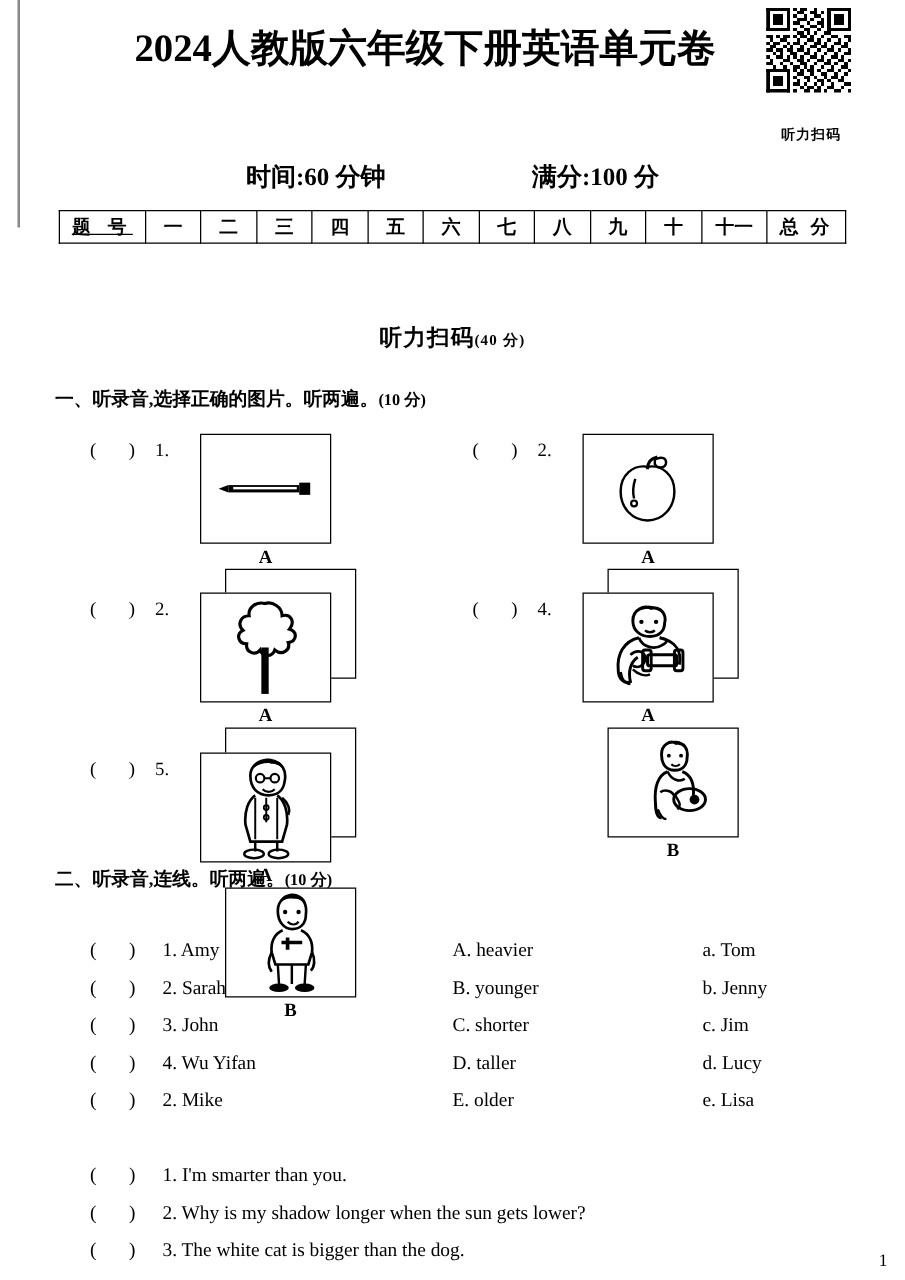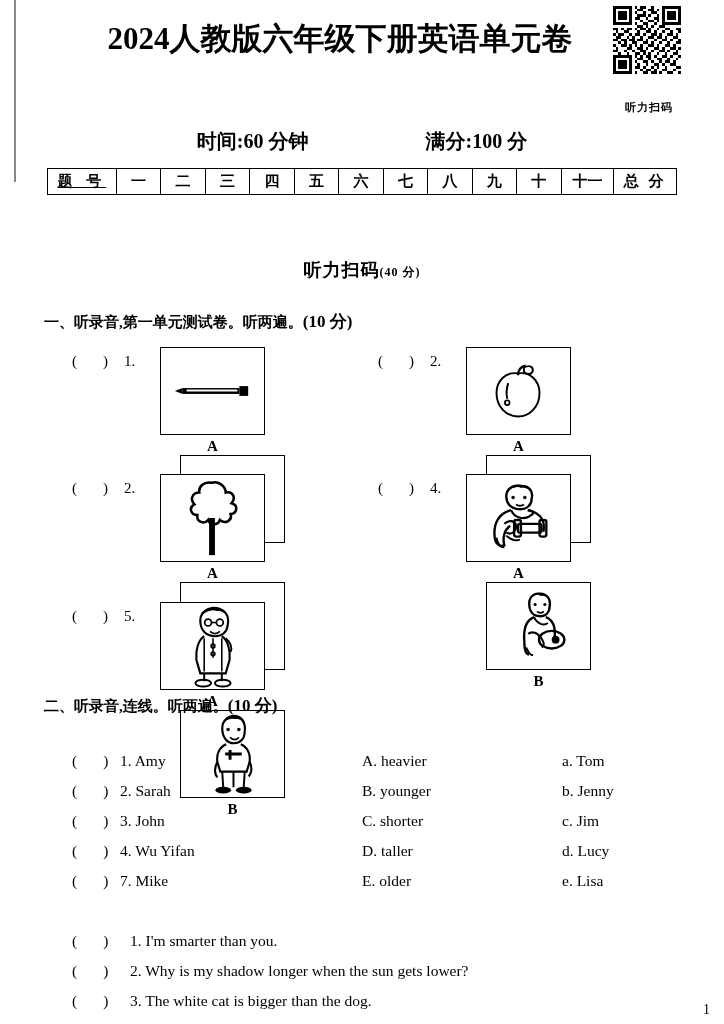--- a/index.html
+++ b/index.html
@@ -87,21 +87,21 @@
     letter-spacing: 1px;
   }
   .part-heading .pts { font-size: 12px; font-weight: bold; }
 
   .sec-heading {
     position: absolute; left: 44px;
     font-size: 15px; font-weight: bold;
     white-space: nowrap;
     letter-spacing: 0px;
   }
-  .sec-heading .pts { font-size: 17px; }
+  .sec-heading .pts { font-size: 13px; }
 
   
   .pic-group { position: absolute; }
   .pic-paren {
     position: absolute; left: 0; top: 6px;
     font-size: 15px; white-space: nowrap;
   }
   .pic-paren .gap { display: inline-block; width: 26px; }
   .pic-num {
     position: absolute; left: 52px; top: 6px;
@@ -133,21 +133,21 @@
   }
 
   
   .match-row {
     position: absolute;
     font-size: 15.5px;
     white-space: nowrap;
   }
   .match-row .col-paren { position: absolute; left: 0; }
   .match-row .col-paren .gap { display: inline-block; width: 26px; }
-  .match-row .col-left  { position: absolute; left: 48px; }
+  .match-row .col-left  { position: absolute; left: 58px; }
   .match-row .col-mid   { position: absolute; left: 290px; }
   .match-row .col-right { position: absolute; left: 490px; }
 
   
   .judge-row {
     position: absolute;
     font-size: 15.5px;
     white-space: nowrap;
   }
   .judge-row .col-paren { position: absolute; left: 0; }
@@ -365,21 +365,21 @@
       <td class="total-cell">总 分</td>
     </tr>
   </tbody>
     </table>
 
   <div class="part-heading" style="top:258px;">
     <span>听力扫码</span><span class="pts">(40 分)</span>
   </div>
 
   <div class="sec-heading" style="top:310px;">
-    <span>一、听录音,第一单元测试卷。听两遍。</span><span class="pts">(10 分)</span>
+    <span>一、听录音,选择正确的图片。听两遍。</span><span class="pts">(10 分)</span>
   </div>
 
   <div class="pic-group" style="left:72px; top:347px;">
     <span class="pic-paren"><span>(</span><span class="gap"></span><span>)</span></span>
     <span class="pic-num">1.</span>
     <div class="pic-boxes">
       <div class="pic-cell">
         <div class="pic-frame">
           <svg viewBox="0 0 105 88">
             <polygon points="14,44 22,41 22,47" fill="#000"></polygon>
@@ -583,21 +583,21 @@
     <span class="col-right">c. Jim</span>
   </div>
   <div class="match-row" style="left:72px; top:842px;">
     <span class="col-paren"><span>(</span><span class="gap"></span><span>)</span></span>
     <span class="col-left">4. Wu Yifan</span>
     <span class="col-mid">D. taller</span>
     <span class="col-right">d. Lucy</span>
   </div>
   <div class="match-row" style="left:72px; top:872px;">
     <span class="col-paren"><span>(</span><span class="gap"></span><span>)</span></span>
-    <span class="col-left">7. Mike</span>
+    <span class="col-left">2. Mike</span>
     <span class="col-mid">E. older</span>
     <span class="col-right">e. Lisa</span>
   </div>
 
 
   <div class="judge-row" style="left:72px; top:932px;">
     <span class="col-paren"><span>(</span><span class="gap"></span><span>)</span></span>
     <span class="col-text">1. I'm smarter than you.</span>
   </div>
   <div class="judge-row" style="left:72px; top:962px;">

